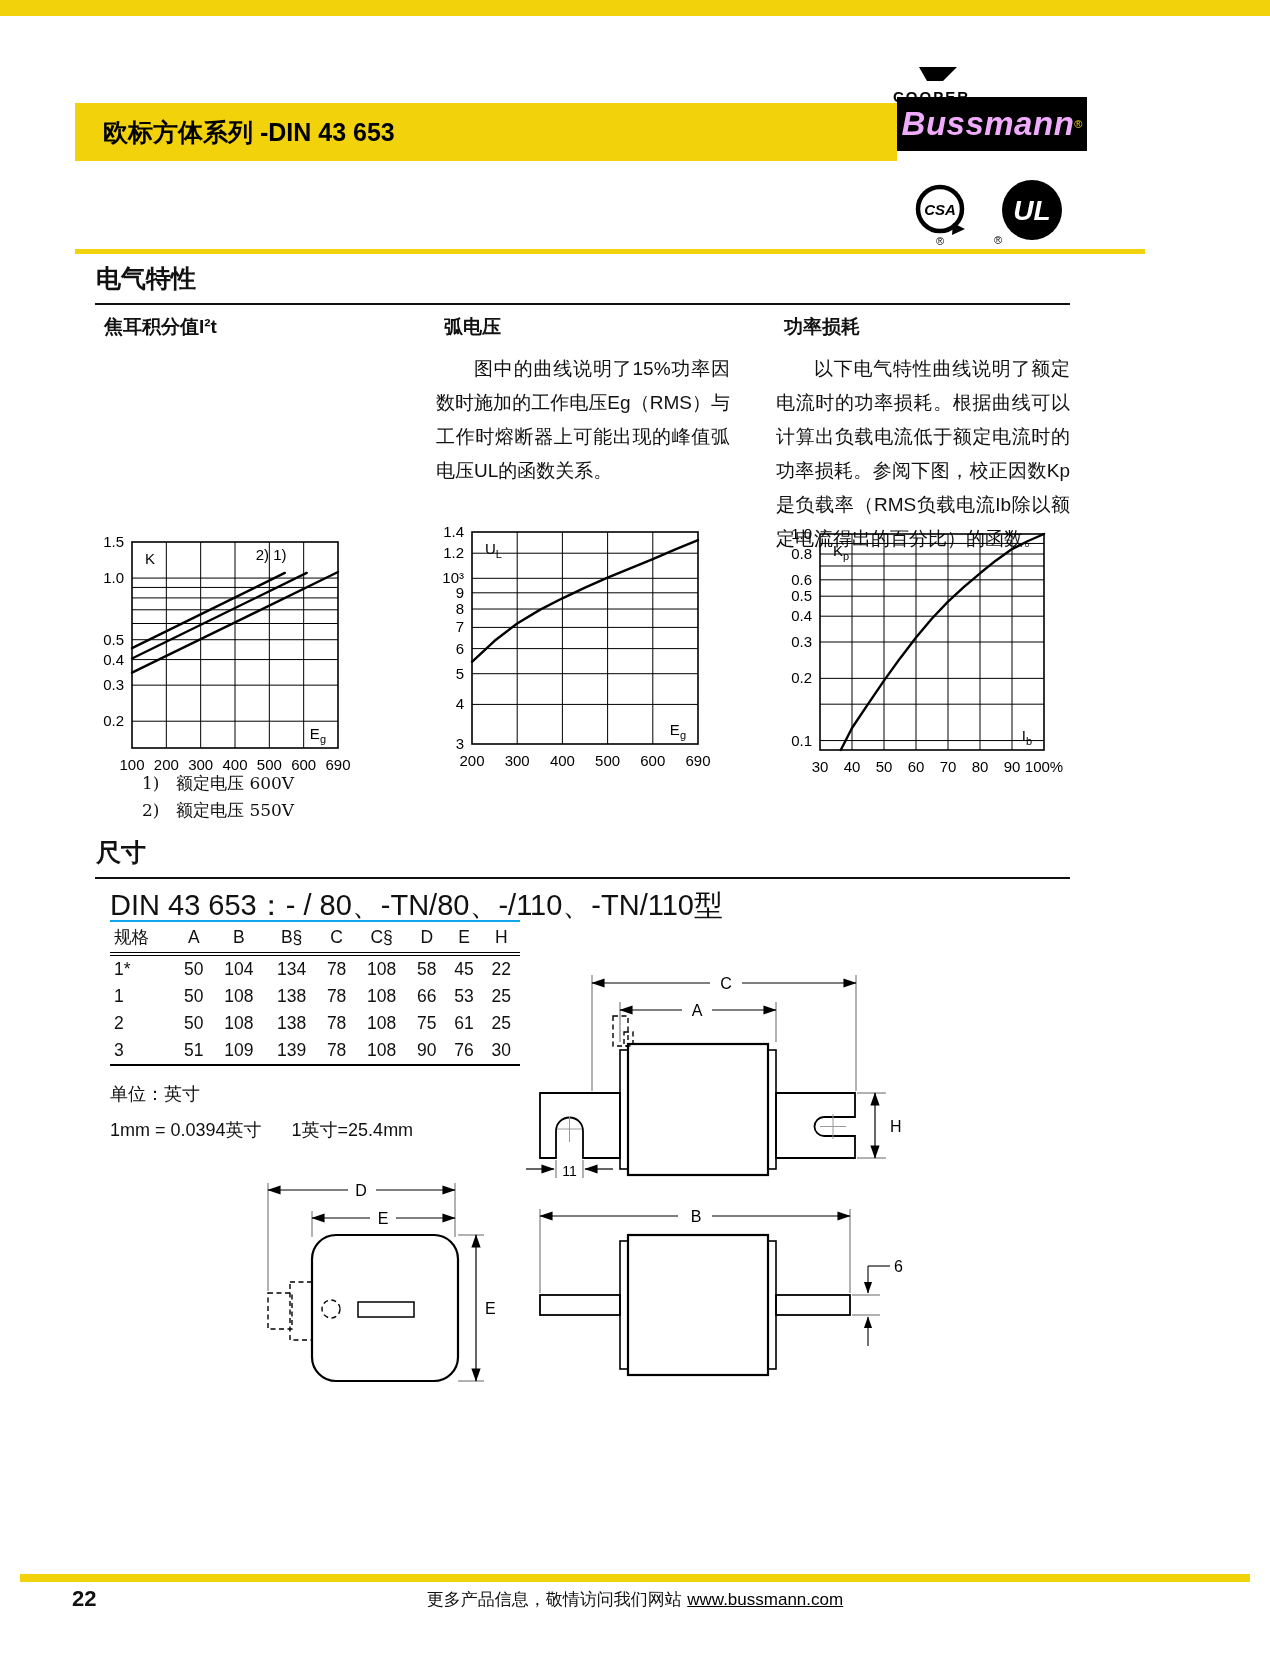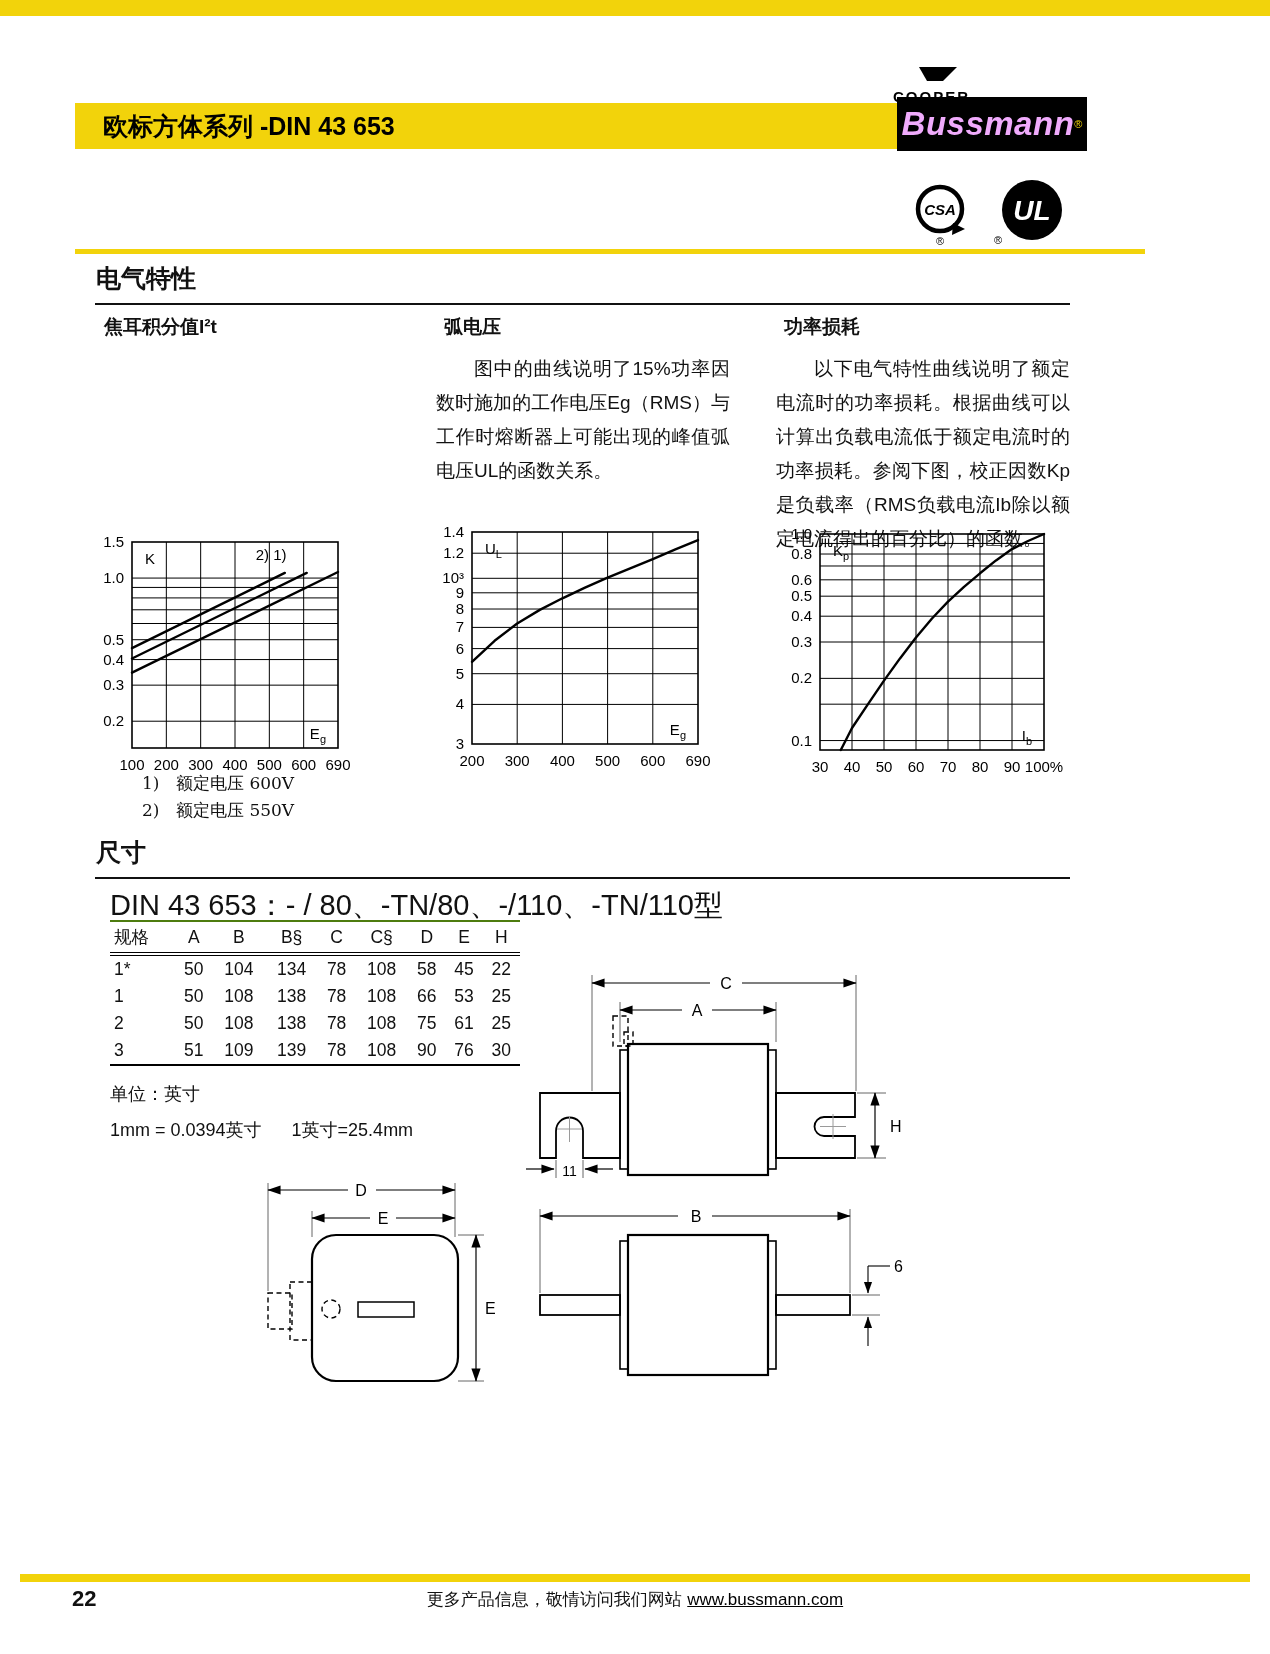--- a/index.html
+++ b/index.html
@@ -2,40 +2,40 @@
 <html><head>
 <meta charset="utf-8">
 <style>
   html,body{margin:0;padding:0;background:#d8d8d8;}
   #page{position:relative;width:1270px;height:1654px;background:#ffffff;overflow:hidden;
         font-family:"Liberation Sans",sans-serif;color:#111;}
   .abs{position:absolute;}
   .topbar{left:0;top:0;width:1270px;height:16px;background:#F2D30B;}
   .cooper{left:893px;top:66px;width:110px;text-align:left;}
   .cooper .cname{font-size:15px;font-weight:bold;letter-spacing:2px;color:#000;}
-  .band{left:75px;top:103px;width:822px;height:46px;background:#F2D30B;display:flex;align-items:center;}
+  .band{left:75px;top:103px;width:822px;height:58px;background:#F2D30B;display:flex;align-items:center;}
   .band span{font-size:25px;font-weight:bold;padding-left:28px;color:#000;}
   .bussbox{left:897px;top:97px;width:190px;height:54px;background:#000;display:flex;align-items:center;justify-content:center;}
   .bussbox .bn{color:#f0abfc;font-style:italic;font-weight:bold;font-size:33px;letter-spacing:.5px;}
   .bussbox sup{color:#F2D30B;font-size:11px;font-style:normal;vertical-align:18px;}
   .pagetitle{left:98px;top:186px;font-size:31px;font-weight:bold;white-space:pre;}
   .titlerule{left:75px;top:249px;width:1070px;height:5px;background:#F2D30B;}
   .sectitle{font-size:25px;font-weight:bold;}
   .blackrule{height:2px;background:#111;}
   .col{width:294px;}
   .col h4{margin:0 0 12px 8px;font-size:19px;font-weight:bold;}
   .col p{margin:0;font-size:19px;line-height:34px;text-align:justify;text-indent:2em;}
   .chart{position:absolute;}
   .fnotes{left:142px;top:770px;font-family:"DejaVu Serif",serif;font-size:17px;line-height:27px;}
   .fnotes .mk{display:inline-block;width:34px;}
   .dinline{left:110px;top:886px;font-size:29px;}
   table.dim{position:absolute;left:110px;top:920px;border-collapse:collapse;font-size:17.5px;width:410px;}
   table.dim th,table.dim td{font-weight:normal;text-align:center;padding:3px 2px;}
   table.dim th:first-child,table.dim td:first-child{text-align:left;padding-left:4px;}
-  table.dim thead tr{border-top:2px solid #4d7c0f;border-bottom:4px double #000;}
+  table.dim thead tr{border-top:2px solid #0ea5e9;border-bottom:4px double #000;}
   table.dim tbody tr:last-child{border-bottom:2px solid #000;}
   .unitnote{left:110px;top:1082px;font-family:"DejaVu Serif",serif;font-size:18px;}
   .convnote{left:110px;top:1118px;font-size:18px;white-space:pre;}
   .footbar{left:20px;top:1574px;width:1230px;height:8px;background:#F2D30B;}
   .pagenum{left:72px;top:1586px;font-size:22px;font-weight:bold;}
   .foottext{left:0;top:1588px;width:1270px;text-align:center;font-family:"DejaVu Serif",serif;font-size:17px;}
   .foottext a{color:#000;text-decoration:underline;font-family:"Liberation Sans",sans-serif;}
   svg text{font-family:"Liberation Sans",sans-serif;}
 </style>
 </head>

